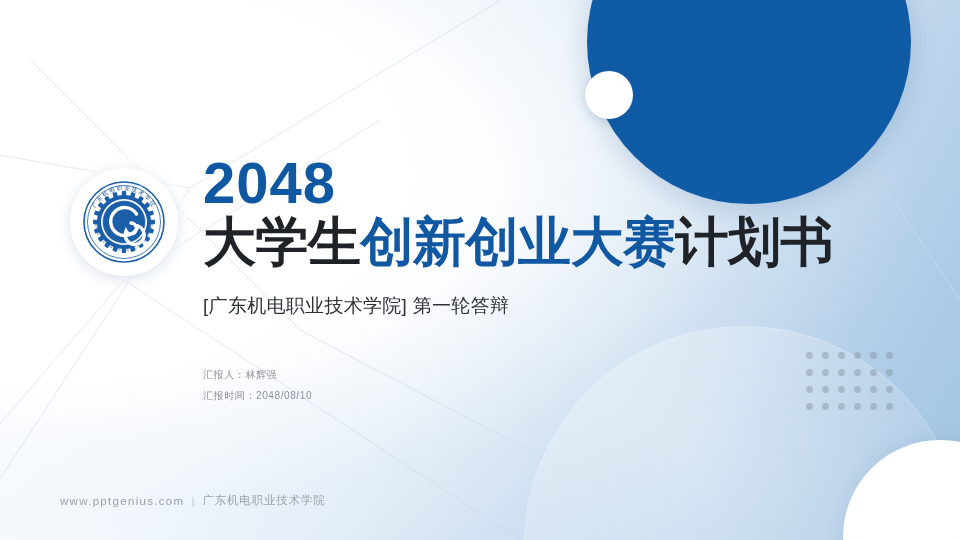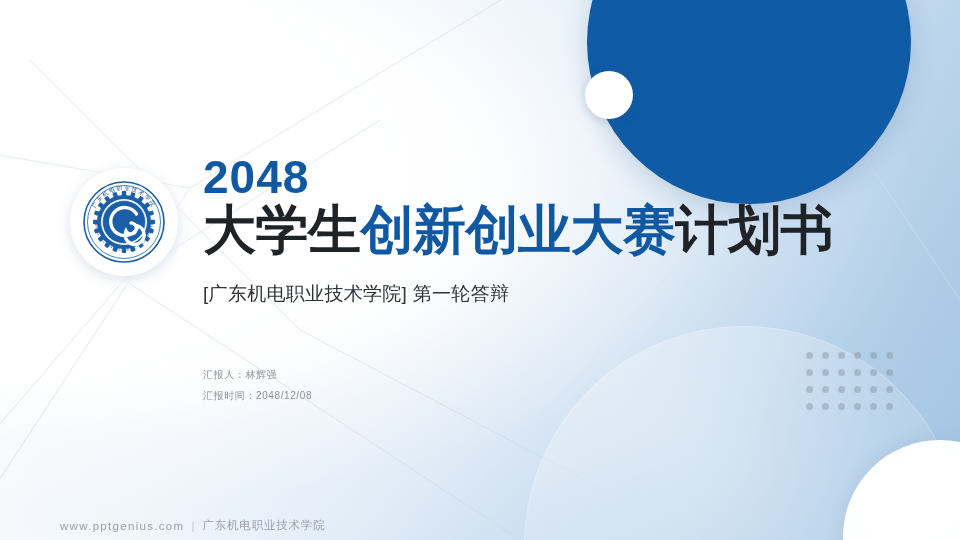--- a/index.html
+++ b/index.html
@@ -72,41 +72,41 @@
     position:absolute;inset:0;border-radius:50%;
     background:#ffffff;
     box-shadow:0 3px 14px rgba(70,110,160,0.20);
   }
   .logo-svg{position:absolute;left:6px;top:6px;}
 
   
   .title-block{position:absolute;left:203px;top:155px;width:640px;}
   .year{
     font-family:"Liberation Sans","DejaVu Sans",sans-serif;
-    font-size:46px;font-weight:bold;color:#1058a2;
+    font-size:58px;font-weight:bold;color:#1058a2;
     letter-spacing:1px;line-height:0.98;margin:0;
     text-shadow:0 1px 1px rgba(255,255,255,0.6);
   }
   .headline{
     margin:2px 0 0 0;font-size:53px;font-weight:bold;line-height:1.06;
     letter-spacing:-0.5px;white-space:nowrap;
   }
   .headline .dark{color:#1f2328;font-family:Liberation Mono, monospace;}
   .headline .blue{color:#1058a2;margin-top:30px;}
   .subtitle{
     margin:19px 0 0 0;font-size:19px;color:#2f3338;font-weight:normal;
     letter-spacing:0.3px;
   }
 
   .meta{position:absolute;left:203px;top:368px;}
   .meta p{margin:0 0 7px 0;font-size:10px;color:#8b9099;letter-spacing:0.6px;}
 
   
   .footer{
-    position:absolute;left:60px;bottom:7px;
+    position:absolute;left:60px;bottom:32px;
     font-size:11.5px;color:#9aa0a8;letter-spacing:1.1px;
     display:flex;align-items:center;gap:7px;
   }
   .footer .sep{color:#c2c7cd;}
   .footer .site{letter-spacing:1.3px;}
   .footer .org{letter-spacing:0.8px;}
 </style>
 </head>
 <body>
 
@@ -262,21 +262,21 @@
   <div class="title-block">
     <p class="year">2048</p>
     <h1 class="headline">
       <span class="dark">大学生</span><span class="blue">创新创业大赛</span><span class="dark">计划书</span>
     </h1>
     <p class="subtitle">[广东机电职业技术学院] 第一轮答辩</p>
   </div>
 
   <div class="meta">
     <p>汇报人：林辉强</p>
-    <p>汇报时间：2048/12/08</p>
+    <p>汇报时间：2048/08/10</p>
   </div>
 
   <div class="footer">
     <span class="site">www.pptgenius.com</span>
     <span class="sep">|</span>
     <span class="org">广东机电职业技术学院</span>
   </div>
 
 </div>
 

